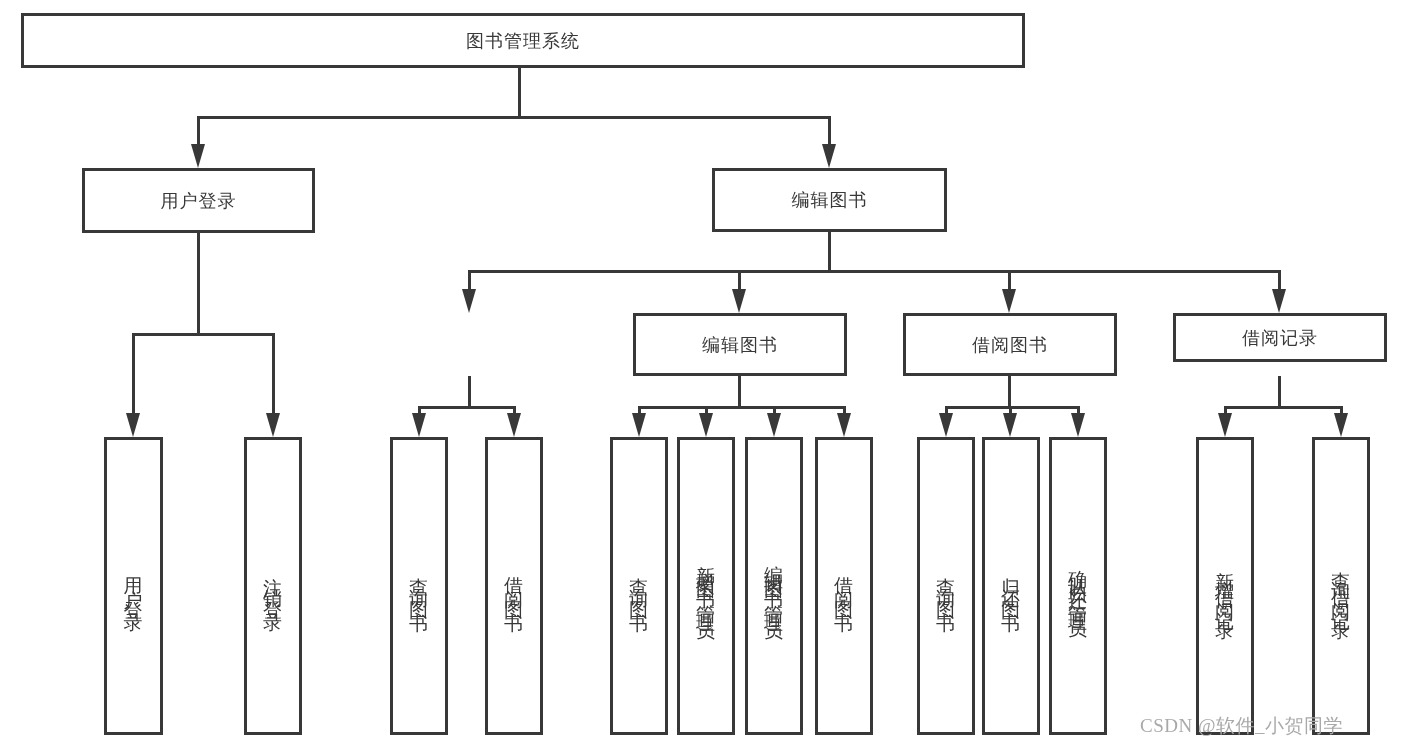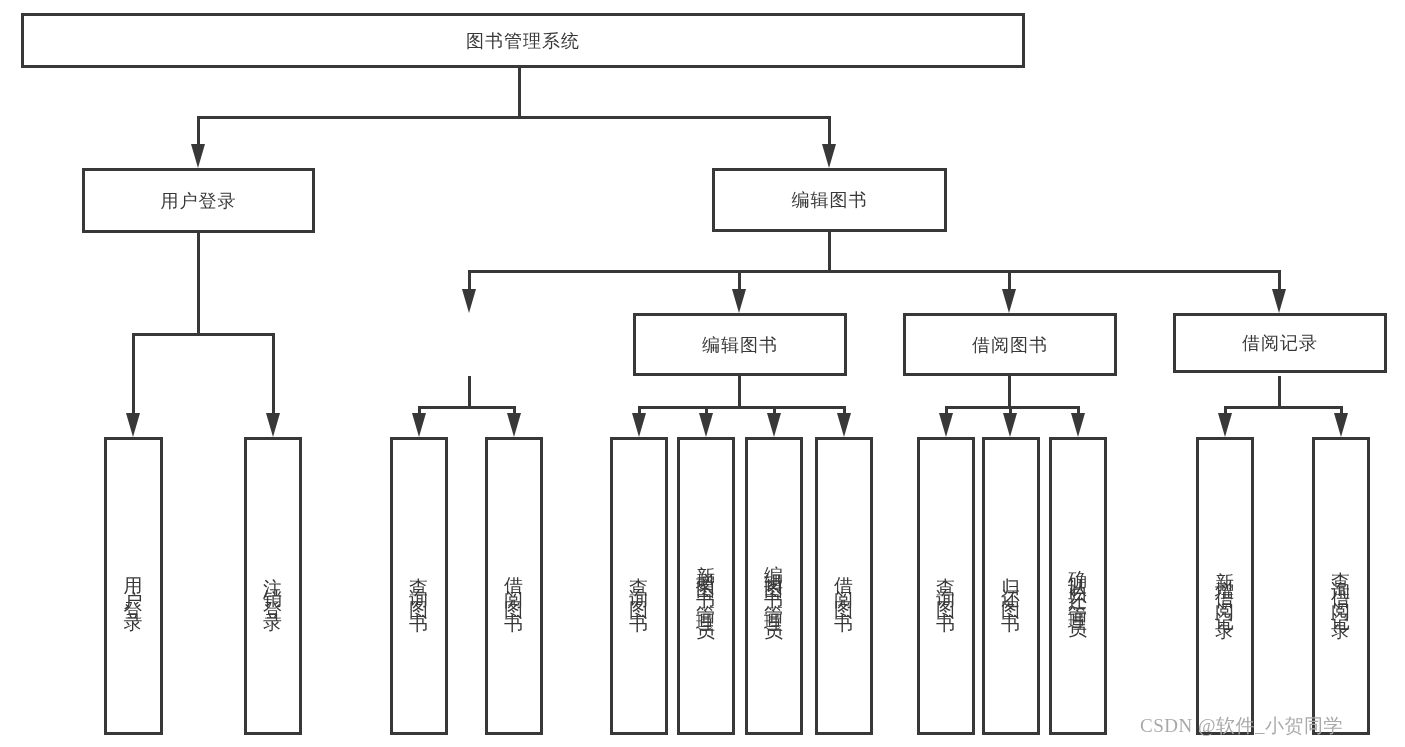--- a/index.html
+++ b/index.html
@@ -69,21 +69,21 @@
 
   <div class="box" style="left:82px;top:168px;width:233px;height:65px;">用户登录</div>
 
   <div class="box" style="left:712px;top:168px;width:235px;height:64px;">编辑图书</div>
 
 
   <div class="box" style="left:633px;top:313px;width:214px;height:63px;">编辑图书</div>
 
   <div class="box" style="left:903px;top:313px;width:214px;height:63px;">借阅图书</div>
 
-  <div class="box" style="left:1173px;top:313px;width:214px;height:60px;">借阅记录</div>
+  <div class="box" style="left:1173px;top:313px;width:214px;height:49px;">借阅记录</div>
 
   <div class="leaf" style="left:104px;top:437px;width:59px;height:298px;">用户登录</div>
 
   <div class="leaf" style="left:244px;top:437px;width:58px;height:298px;">注销登录</div>
 
   <div class="leaf" style="left:390px;top:437px;width:58px;height:298px;">查询图书</div>
 
   <div class="leaf" style="left:485px;top:437px;width:58px;height:298px;">借阅图书</div>
 
   <div class="leaf" style="left:610px;top:437px;width:58px;height:298px;">查询图书</div>

